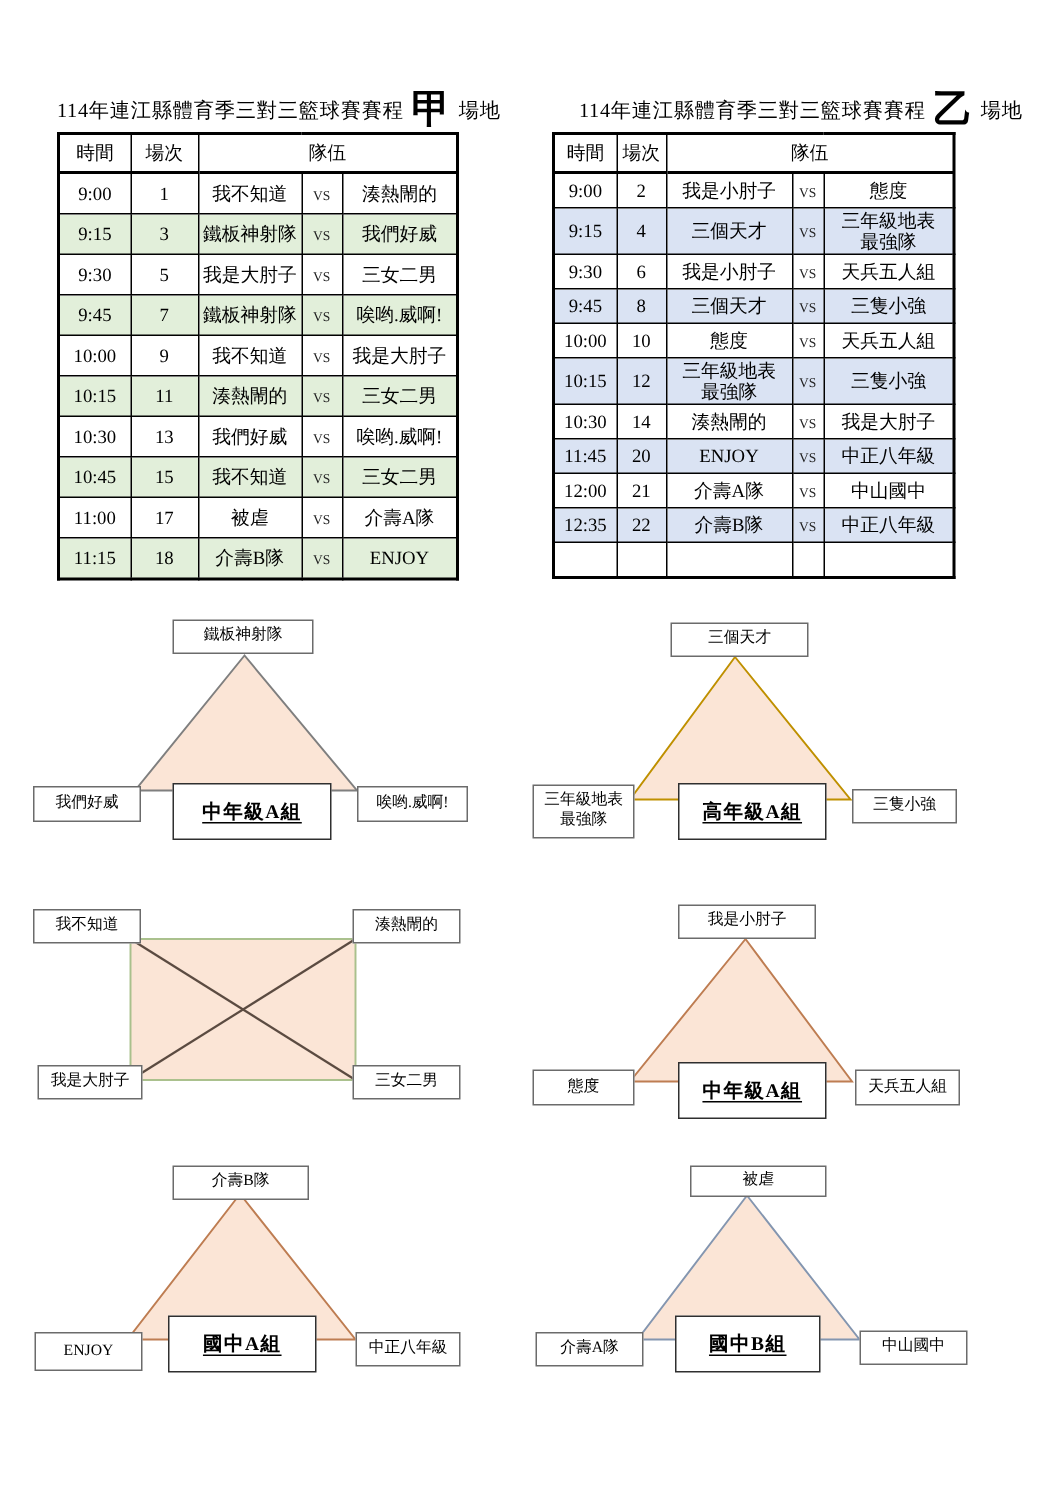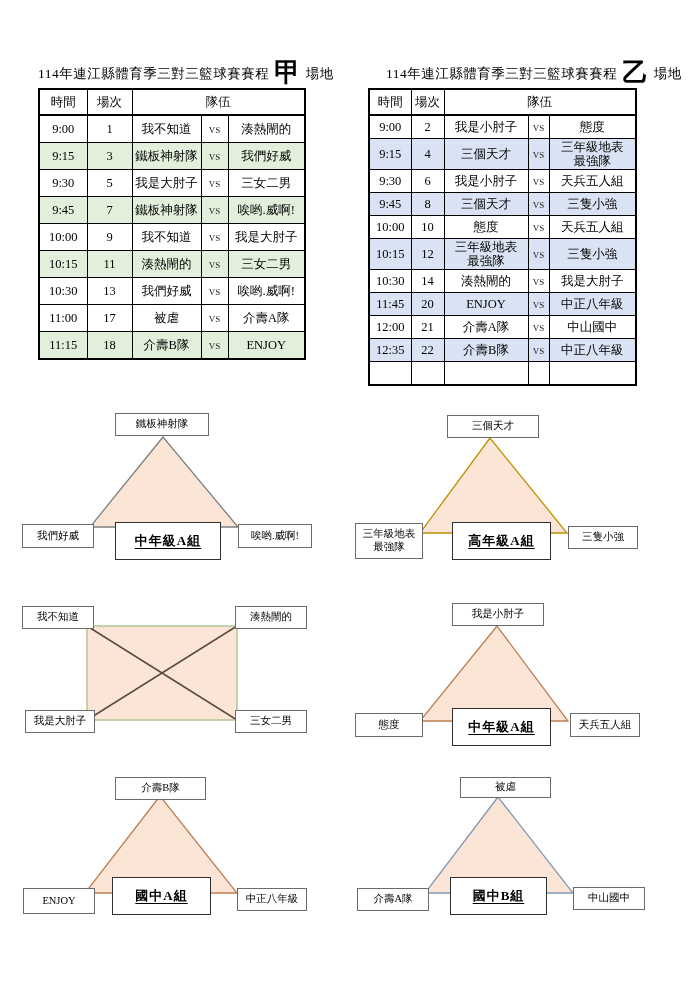--- a/index.html
+++ b/index.html
@@ -109,20 +109,27 @@
           <td class="vs">vs</td>
           <td class="team">三女二男</td>
         </tr>
         <tr>
           <td>10:30</td>
           <td>13</td>
           <td class="team">我們好威</td>
           <td class="vs">vs</td>
           <td class="team">唉哟.威啊!</td>
         </tr>
+        <tr class="shaded">
+          <td>10:45</td>
+          <td>15</td>
+          <td class="team">我不知道</td>
+          <td class="vs">vs</td>
+          <td class="team">三女二男</td>
+        </tr>
         <tr>
           <td>11:00</td>
           <td>17</td>
           <td class="team">被虐</td>
           <td class="vs">vs</td>
           <td class="team">介壽A隊</td>
         </tr>
         <tr class="shaded">
           <td>11:15</td>
           <td>18</td>

